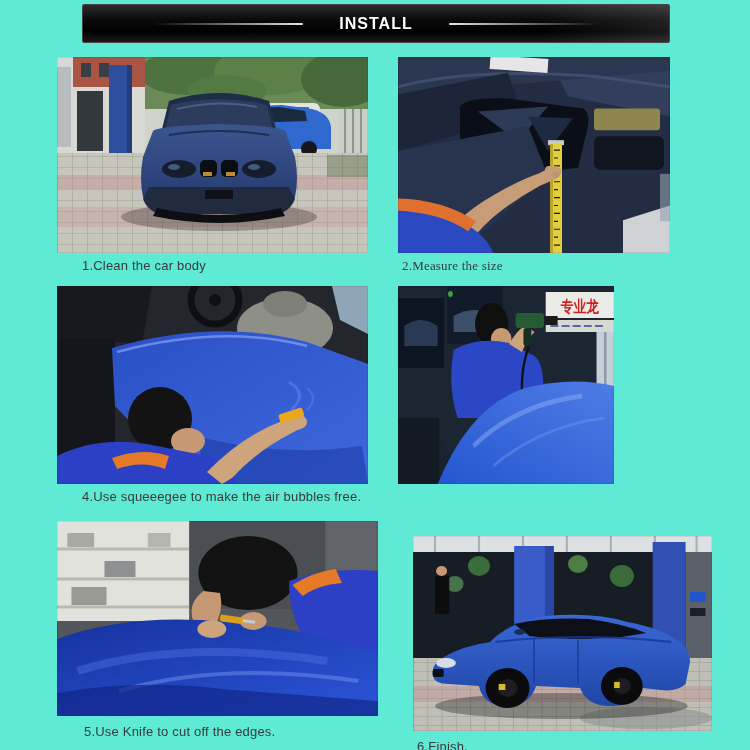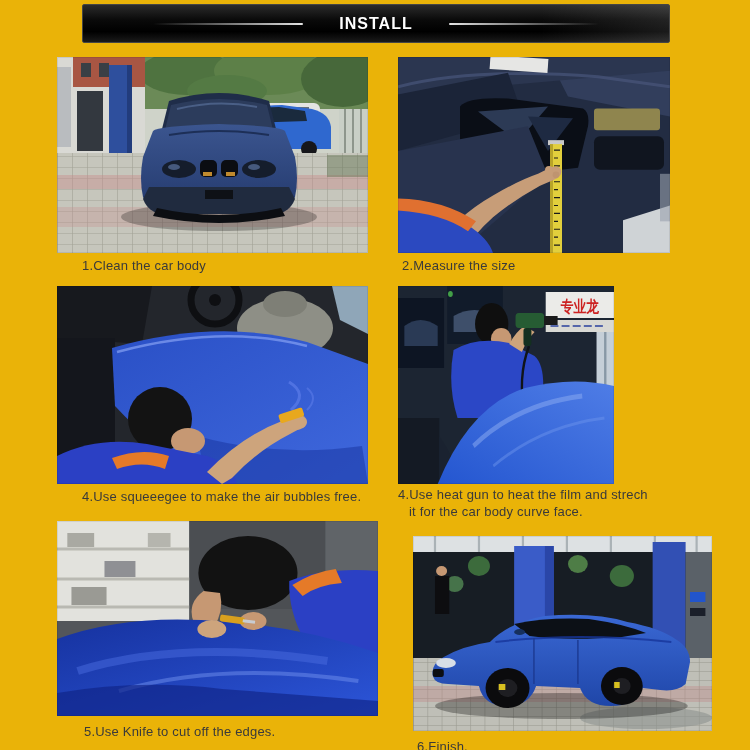--- a/index.html
+++ b/index.html
@@ -1,17 +1,17 @@
 <!DOCTYPE html>
 <html><head>
 <meta charset="utf-8">
 <style>
   html,body{margin:0;padding:0;background:#fff;}
   .page{
-    position:relative;width:750px;height:750px;background:#eab308;overflow:hidden;
+    position:relative;width:750px;height:750px;background:#5eead4;overflow:hidden;
     font-family:"Liberation Sans",sans-serif;
   }
   
   .header-bar{
     position:absolute;left:82px;top:4px;width:588px;height:39px;
     background:
       linear-gradient(90deg, rgba(255,255,255,0) 78%, rgba(255,255,255,0.10)),
       linear-gradient(180deg,#2b2b2b 0%,#0a0a0a 40%,#000 72%,#1a1a1a 100%);
     border:1px solid #454545;border-radius:2px;
     display:flex;align-items:center;justify-content:center;box-sizing:border-box;
@@ -40,21 +40,21 @@
   #step1{left:57px;top:57px;width:311px;height:222px;}
   #step2{left:398px;top:57px;width:272px;height:222px;}
   #step3{left:57px;top:286px;width:311px;height:226px;}
   #step4{left:398px;top:286px;width:216px;height:226px;}
   #step5{left:57px;top:521px;width:311px;height:226px;}
   #step6{left:398px;top:521px;width:272px;height:226px;}
   #step1 .photo,#step2 .photo{height:196px;}
   #step3 .photo,#step4 .photo{height:198px;}
   #step5 .photo,#step6 .photo{height:195px;}
   #step1 .caption{left:25px;top:200px;}
-  #step2 .caption{left:4px;top:200px;}
+  #step2 .caption{left:4px;top:200px;font-family:Liberation Serif, serif;}
   #step3 .caption{left:25px;top:202px;}
   #step4 .caption{left:0px;top:200px;}
   #step5 .caption{left:27px;top:202px;}
   #step6 .caption{left:4px;top:202px;}
 </style>
 </head>
 <body>
 
 <div class="page">
 
@@ -255,24 +255,20 @@
         </g>
         <g>
           <rect x="0" y="132" width="52" height="66" fill="#141a24"></rect>
           <path d="M52 198 L52 150 Q70 170 80 198 Z" fill="#1a2230"></path>
           <path d="M50 198 Q90 120 160 102 Q220 90 272 100 L272 198 Z" fill="url(#filmG4)"></path>
           <path d="M95 160 Q150 118 232 110" stroke="#86a8f0" stroke-width="5" fill="none" opacity="0.55"></path>
           <path d="M120 180 Q180 140 260 132" stroke="#6a92ec" stroke-width="3" fill="none" opacity="0.5"></path>
         </g>
       </svg>
     </div>
-    <figcaption class="caption">
-      <span class="cap-line">4.Use heat gun to heat the film and strech</span>
-      <span class="cap-line cap-indent">it for the car body curve face.</span>
-    </figcaption>
   </figure>
 
   <figure class="step" id="step5" style="margin:0;padding-left:10px;">
     <div class="photo">
       <svg viewBox="0 0 311 195" preserveAspectRatio="none">
         <defs>
           <linearGradient id="filmG5" x1="0" y1="0" x2="1" y2="1">
             <stop offset="0" stop-color="#16329f"></stop>
               <stop offset="1" stop-color="#2c55d8"></stop>
           </linearGradient>

